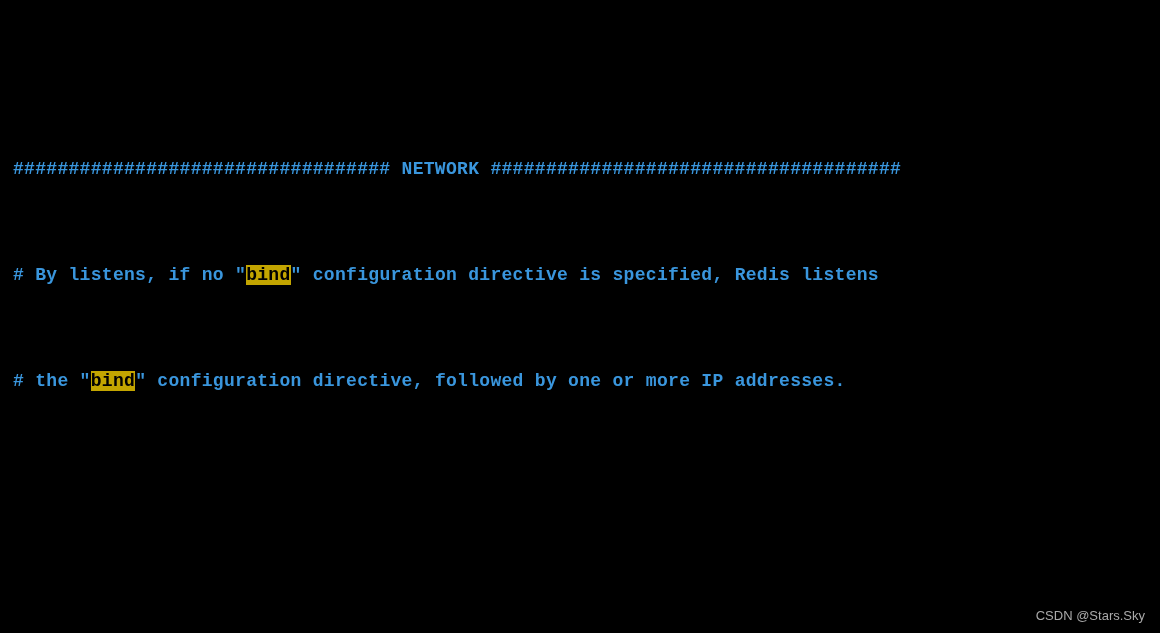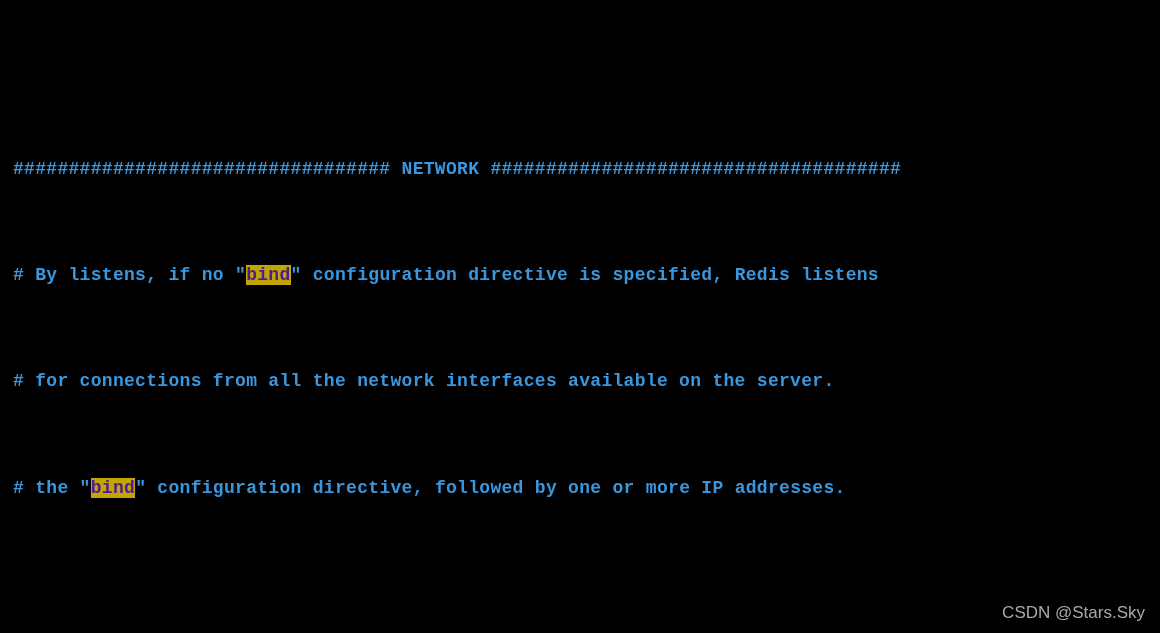--- a/index.html
+++ b/index.html
@@ -19,46 +19,45 @@
       position: relative;
       white-space: pre;
     }
     .terminal {
       padding: 10px 13px;
       line-height: 2.95;
       letter-spacing: 0.3px;
     }
     .highlight {
       background-color: #c3a500;
-      color: #4c1d95;
+      color: #000000;
       font-weight: bold;
     }
     .watermark {
       position: absolute;
       bottom: 10px;
       right: 15px;
       color: #a9a9a9;
       font-family: Arial, sans-serif;
-      font-size: 17px;
+      font-size: 13px;
       font-weight: normal;
       letter-spacing: 0;
     }
     .line {
       display: block;
     }
   </style>
 </head>
 <body>
 
 
 
 <div class="terminal">
 <span class="line"><span>################################## </span><span>NETWORK</span><span> #####################################</span></span>
 <span class="line"><span># By listens, if no "</span><span class="highlight">bind</span><span>" configuration directive is specified, Redis listens</span></span>
-<span class="line"># for connections from all the network interfaces available on the server.</span>
 <span class="line"><span># the "</span><span class="highlight">bind</span><span>" configuration directive, followed by one or more IP addresses.</span></span>
 
 
 
 
 
 
 </div>
 
 <div class="watermark">CSDN @Stars.Sky</div>

